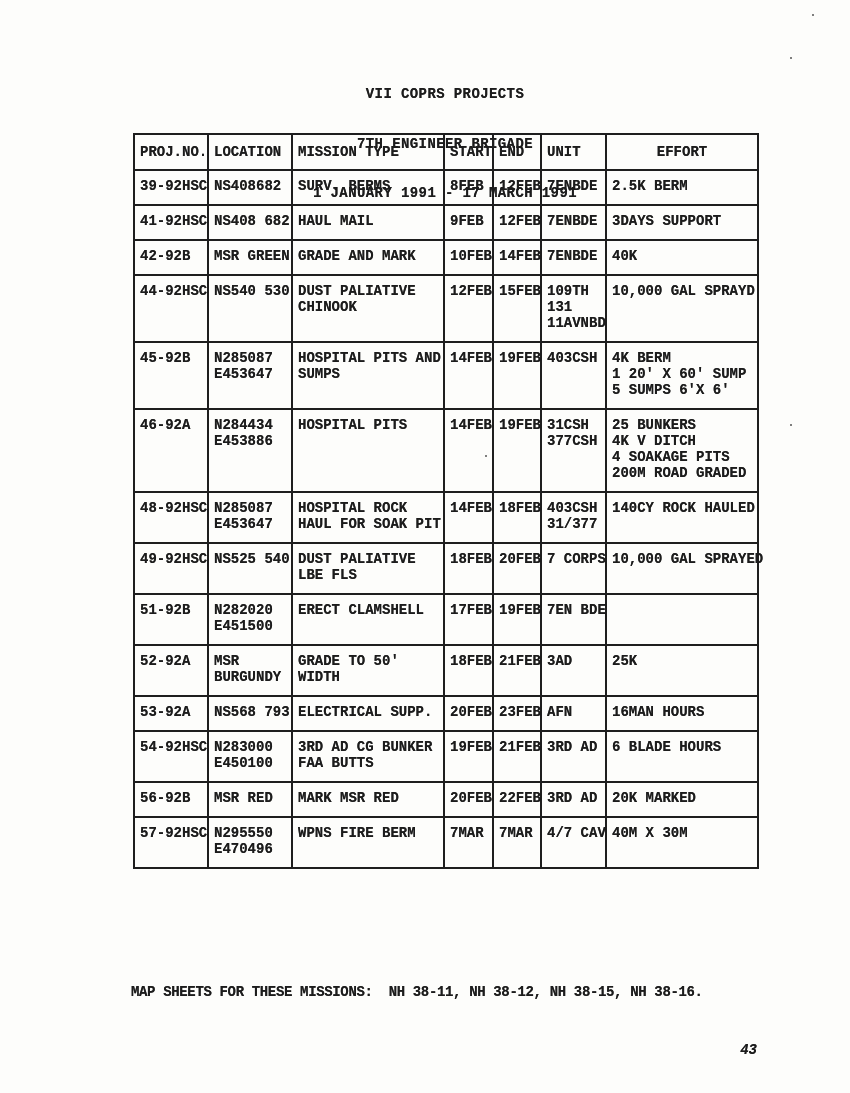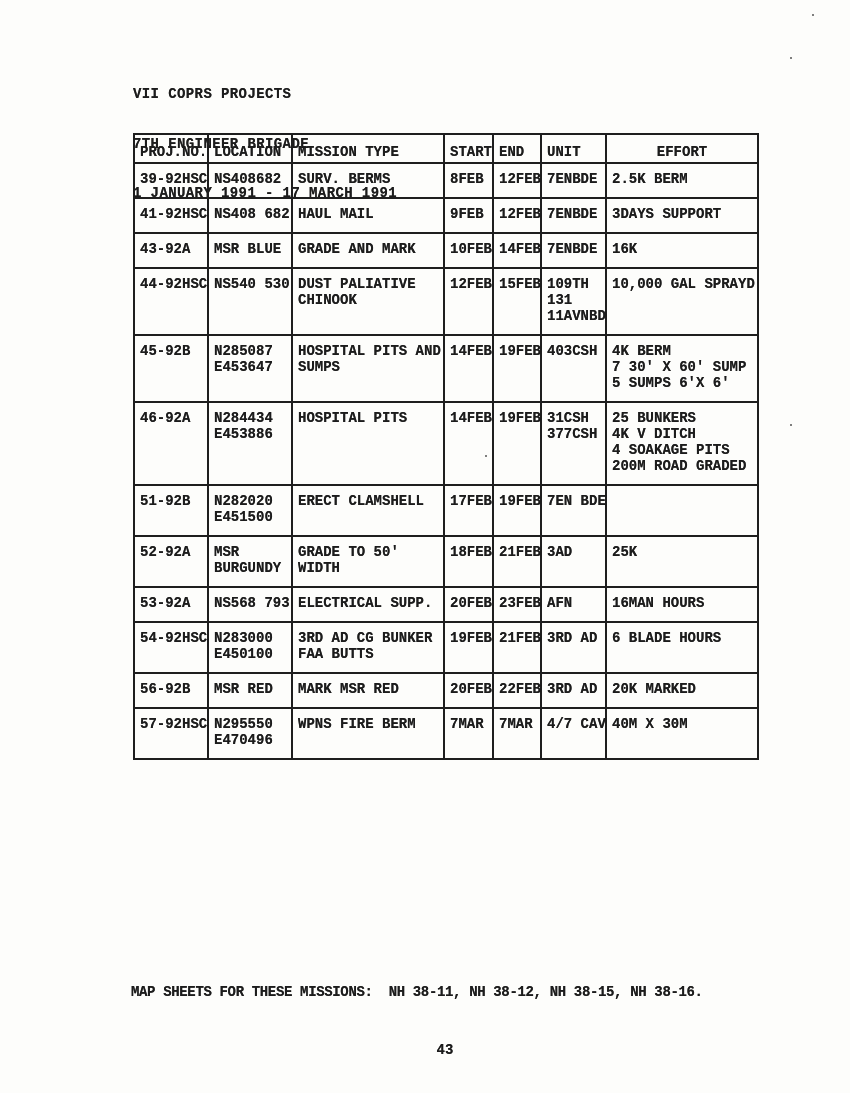--- a/index.html
+++ b/index.html
@@ -17,21 +17,21 @@
     overflow: hidden;
   }
   .ink {
     text-shadow: 0 0 0.6px rgba(25,25,25,0.75);
   }
   .title-block {
     position: absolute;
     left: 133px;
     top: 53px;
     width: 624px;
-    text-align: left;
+    text-align: center;
     font-size: 14px;
     line-height: 16.5px;
     letter-spacing: 0.4px;
     white-space: pre;
   }
   table.proj {
     position: absolute;
     left: 133px;
     top: 133px;
     width: 624px;
@@ -43,21 +43,21 @@
     border: 2px solid #1e1e1e;
     vertical-align: top;
     text-align: left;
     font-size: 14px;
     line-height: 16px;
     white-space: pre;
     overflow: visible;
     font-weight: bold;
   }
   table.proj th {
-    padding: 9px 2px 2px 5px;
+    padding: 9px 2px 9px 5px;
   }
   table.proj th.center {
     text-align: center;
     padding-left: 2px;
     border-radius: 16px;
   }
   table.proj td {
     padding: 7px 1px 10px 5px;
   }
   .footer-note {
@@ -67,22 +67,23 @@
     font-size: 14px;
     letter-spacing: -0.35px;
     white-space: pre;
     text-align: right;
   }
   .page-number {
     position: absolute;
     left: 133px;
     top: 1042px;
     width: 624px;
-    text-align: center;
-    font-size: 14px;
+    text-align: right;
+    font-size: 14px;
+    font-style: italic;
   }
   .speck {
     position: absolute;
     background: #555;
     border-radius: 50%;
   }
 </style>
 </head>
 <body>
 
@@ -126,27 +127,27 @@
       <tr>
     <td>41-92HSC</td>
     <td>NS408 682</td>
     <td>HAUL MAIL</td>
     <td>9FEB</td>
     <td>12FEB</td>
     <td>7ENBDE</td>
     <td>3DAYS SUPPORT</td>
   </tr>
       <tr>
-    <td>43-92A</td>
-    <td>MSR BLUE</td>
+    <td>42-92B</td>
+    <td>MSR GREEN</td>
     <td>GRADE AND MARK</td>
     <td>10FEB</td>
     <td>14FEB</td>
     <td>7ENBDE</td>
-    <td>16K</td>
+    <td>40K</td>
   </tr>
       <tr>
     <td>44-92HSC</td>
     <td>NS540 530</td>
     <td>DUST PALIATIVE
 CHINOOK</td>
     <td>12FEB</td>
     <td>15FEB</td>
     <td>109TH
 131
@@ -156,36 +157,58 @@
       <tr>
     <td>45-92B</td>
     <td>N285087
 E453647</td>
     <td>HOSPITAL PITS AND
 SUMPS</td>
     <td>14FEB</td>
     <td>19FEB</td>
     <td>403CSH</td>
     <td>4K BERM
-7 30' X 60' SUMP
+1 20' X 60' SUMP
 5 SUMPS 6'X 6'</td>
   </tr>
       <tr>
     <td>46-92A</td>
     <td>N284434
 E453886</td>
     <td>HOSPITAL PITS</td>
     <td>14FEB</td>
     <td>19FEB</td>
     <td>31CSH
 377CSH</td>
     <td>25 BUNKERS
 4K V DITCH
 4 SOAKAGE PITS
 200M ROAD GRADED</td>
+  </tr>
+      <tr>
+    <td>48-92HSC</td>
+    <td>N285087
+E453647</td>
+    <td>HOSPITAL ROCK
+HAUL FOR SOAK PIT</td>
+    <td>14FEB</td>
+    <td>18FEB</td>
+    <td>403CSH
+31/377</td>
+    <td>140CY ROCK HAULED</td>
+  </tr>
+      <tr>
+    <td>49-92HSC</td>
+    <td>NS525 540</td>
+    <td>DUST PALIATIVE
+LBE FLS</td>
+    <td>18FEB</td>
+    <td>20FEB</td>
+    <td>7 CORPS</td>
+    <td>10,000 GAL SPRAYED</td>
   </tr>
       <tr>
     <td>51-92B</td>
     <td>N282020
 E451500</td>
     <td>ERECT CLAMSHELL</td>
     <td>17FEB</td>
     <td>19FEB</td>
     <td>7EN BDE</td>
     <td></td>

